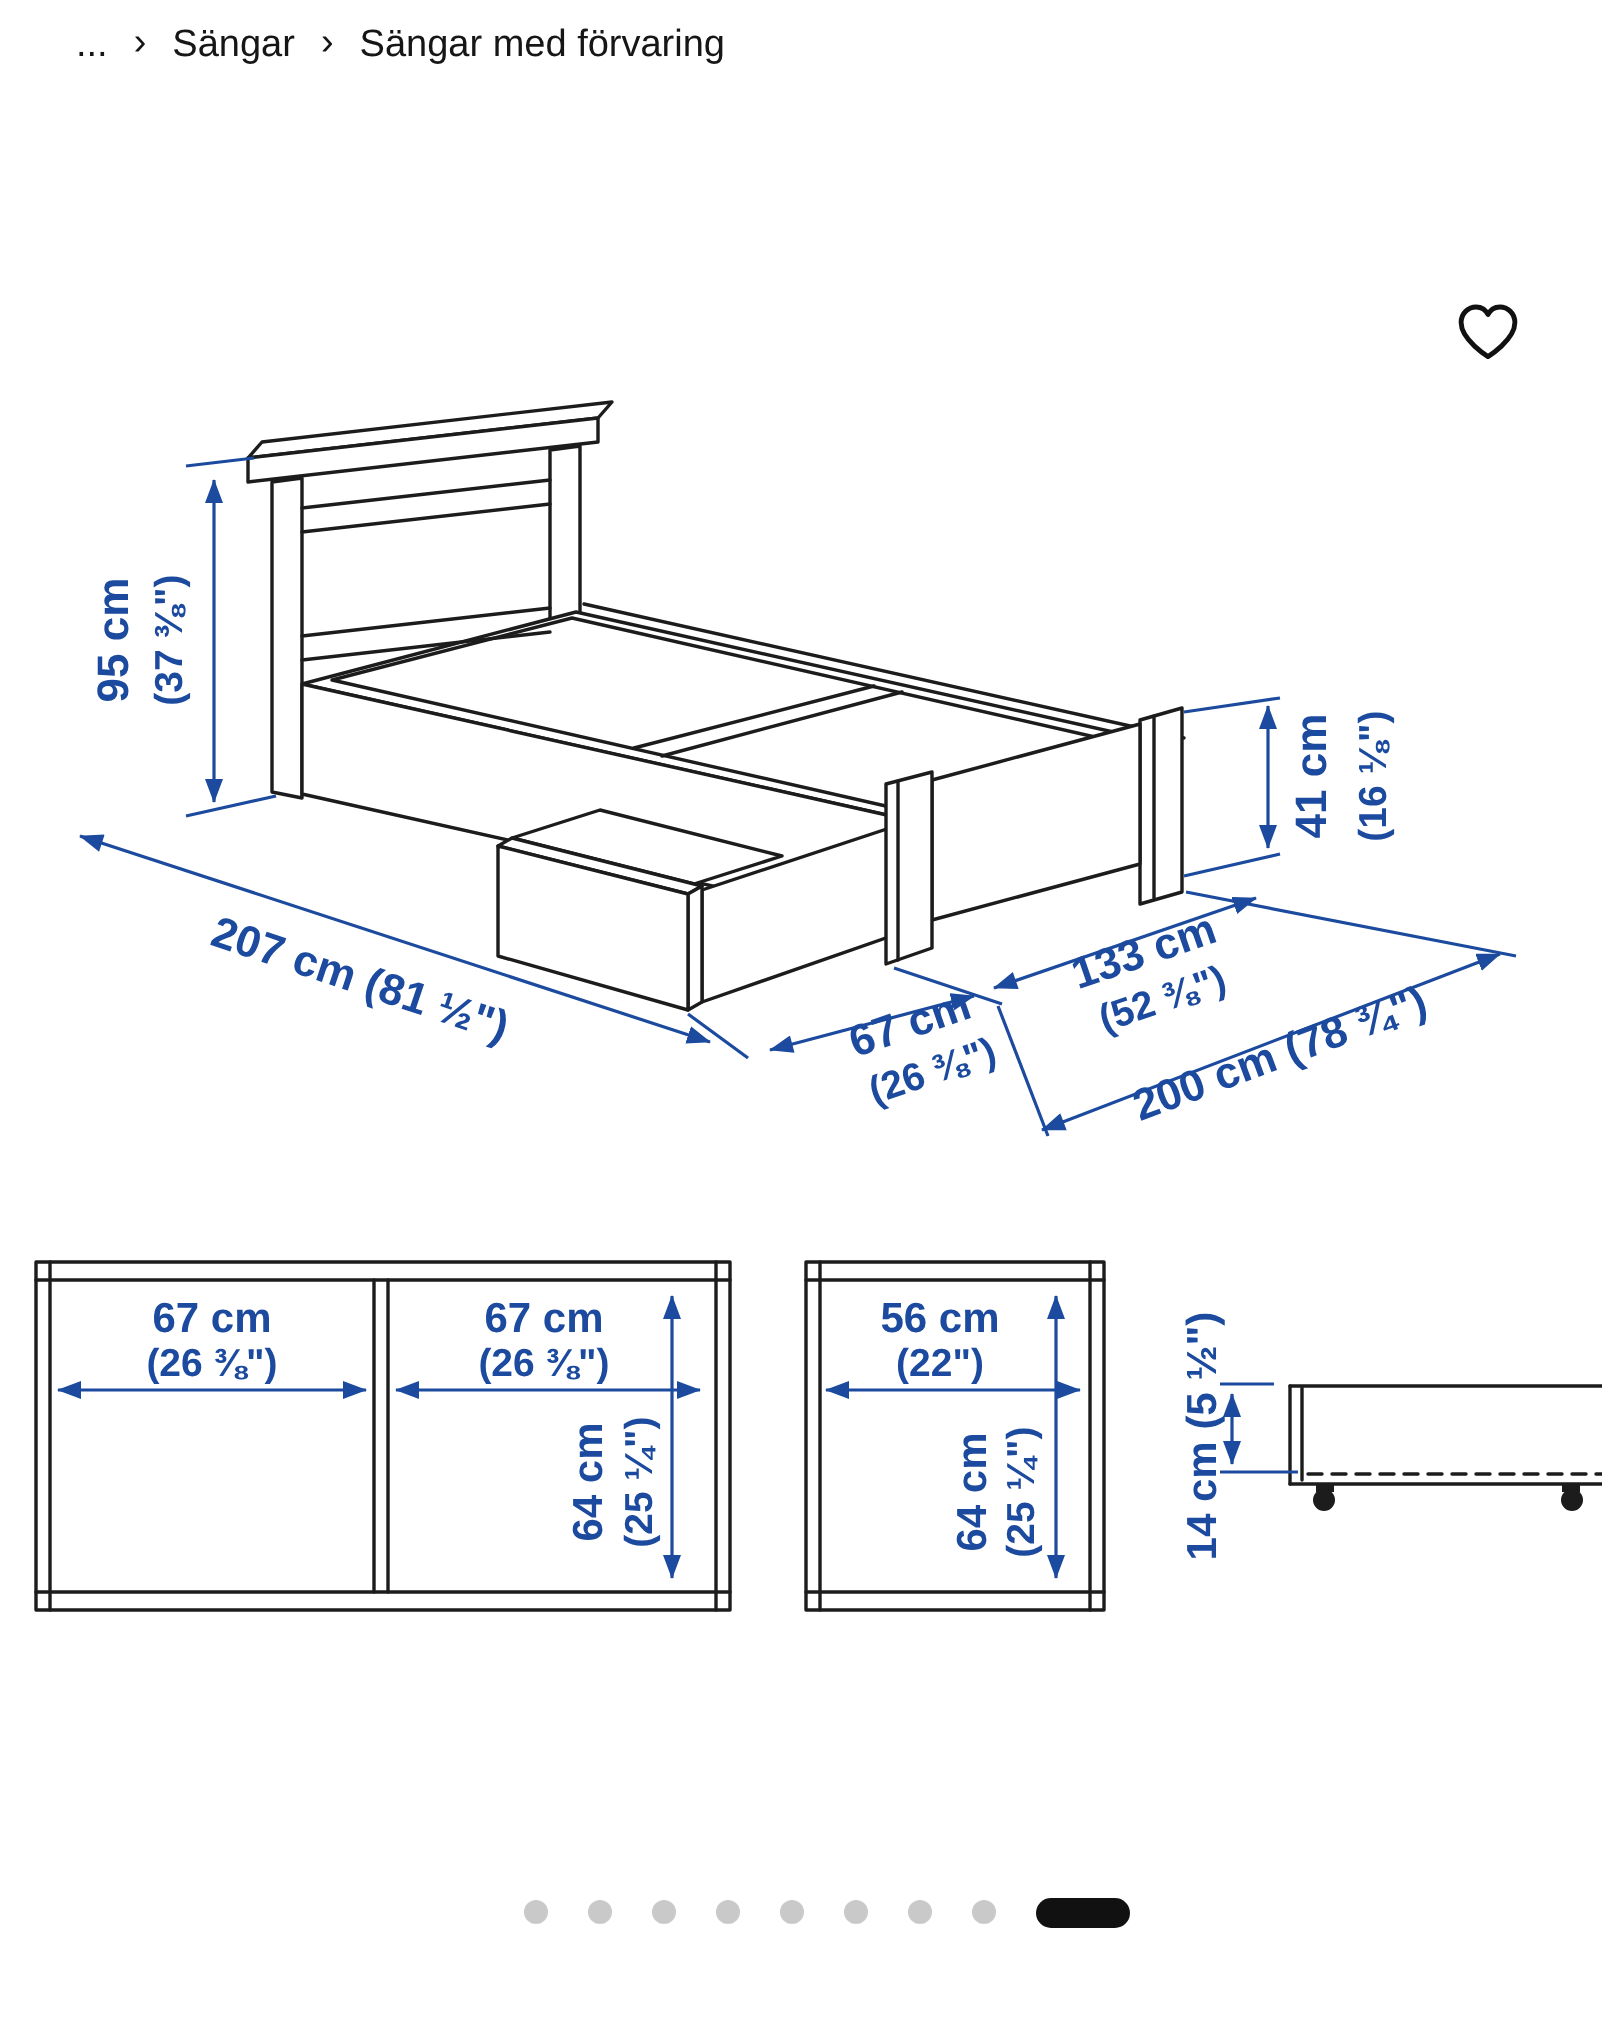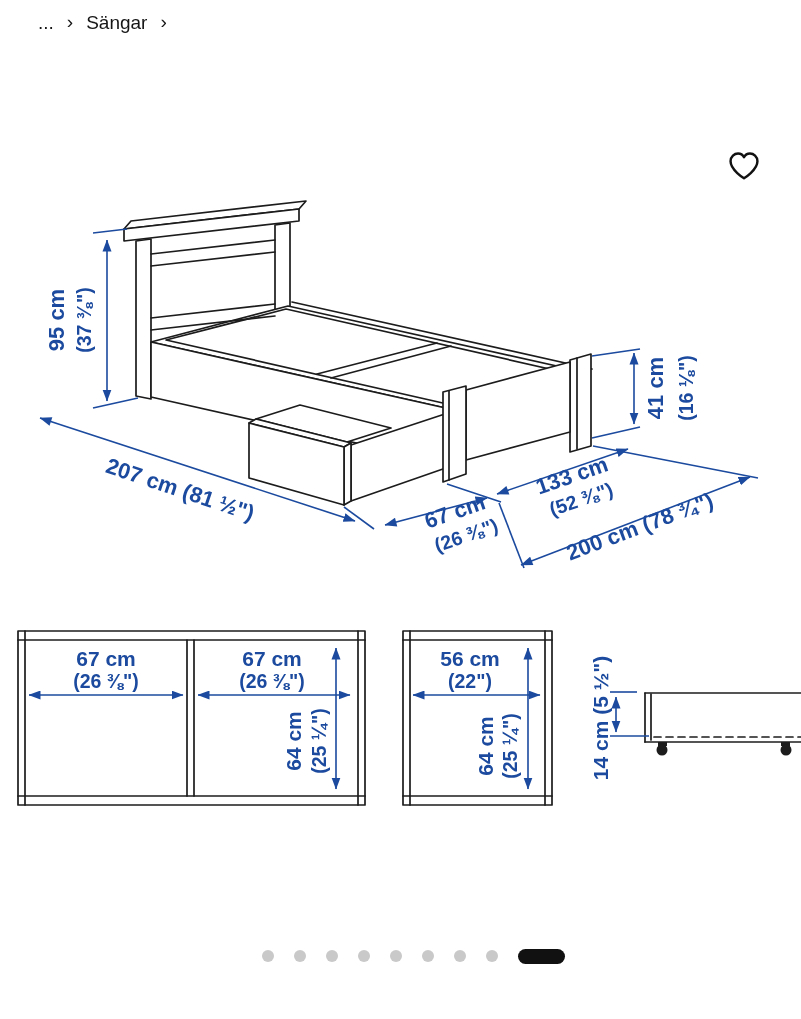--- a/index.html
+++ b/index.html
@@ -28,20 +28,21 @@
 </head>
 <body>
 
 <div class="screen">
 
   <nav class="breadcrumb">
     <span class="crumb">...</span>
     <span class="sep">›</span>
     <span class="crumb">Sängar</span>
     <span class="sep">›</span>
+    <span class="crumb">Sängar med förvaring</span>
   </nav>
 
   <button class="heart-btn">
     <svg width="32" height="30" viewBox="0 0 30 28">
       <path d="M15,25.5 C15,25.5 2.4,17.8 2.4,9.6 C2.4,5 6,2.3 9.4,2.3 C12.1,2.3 14,3.8 15,5.8 C16,3.8 17.9,2.3 20.6,2.3 C24,2.3 27.6,5 27.6,9.6 C27.6,17.8 15,25.5 15,25.5 Z" fill="none" stroke="#111111" stroke-width="2.3" stroke-linejoin="round"></path>
     </svg>
   </button>
 
   <svg class="art" width="801" height="1019" viewBox="0 0 801 1019">
     <defs>

